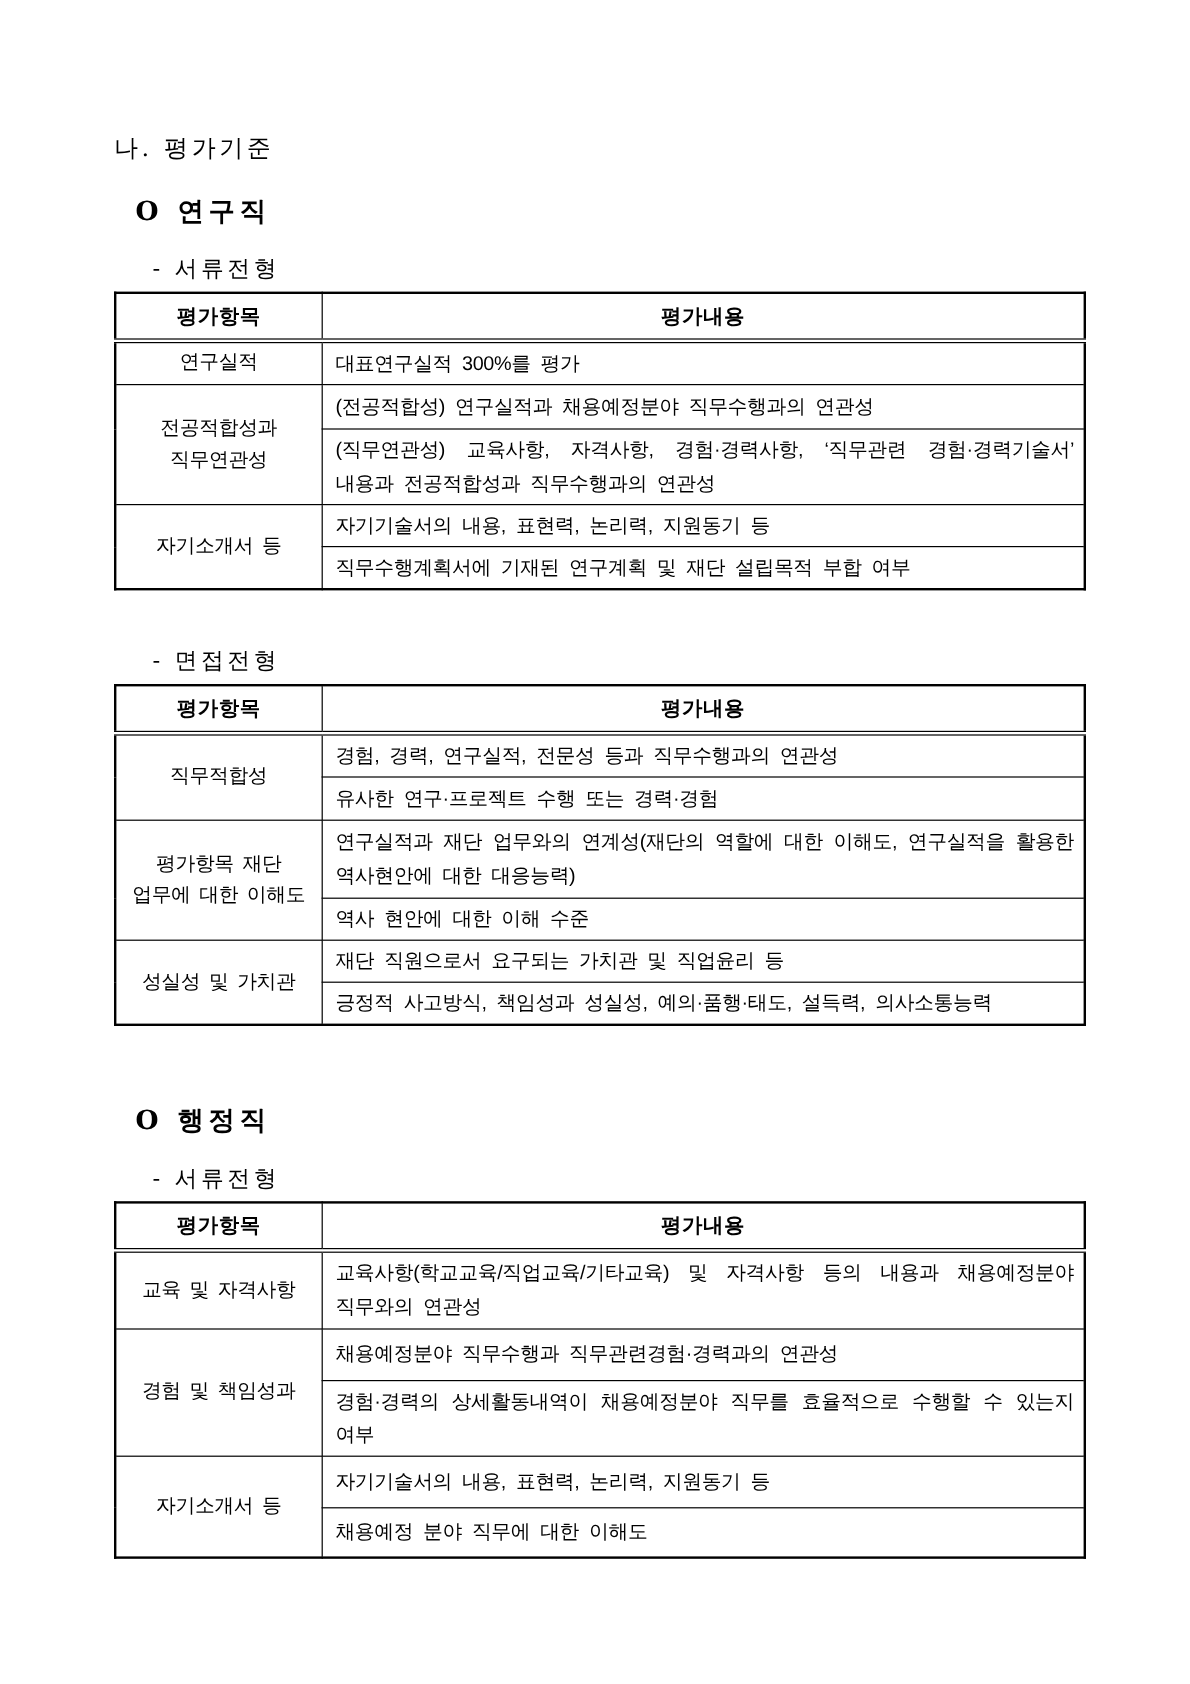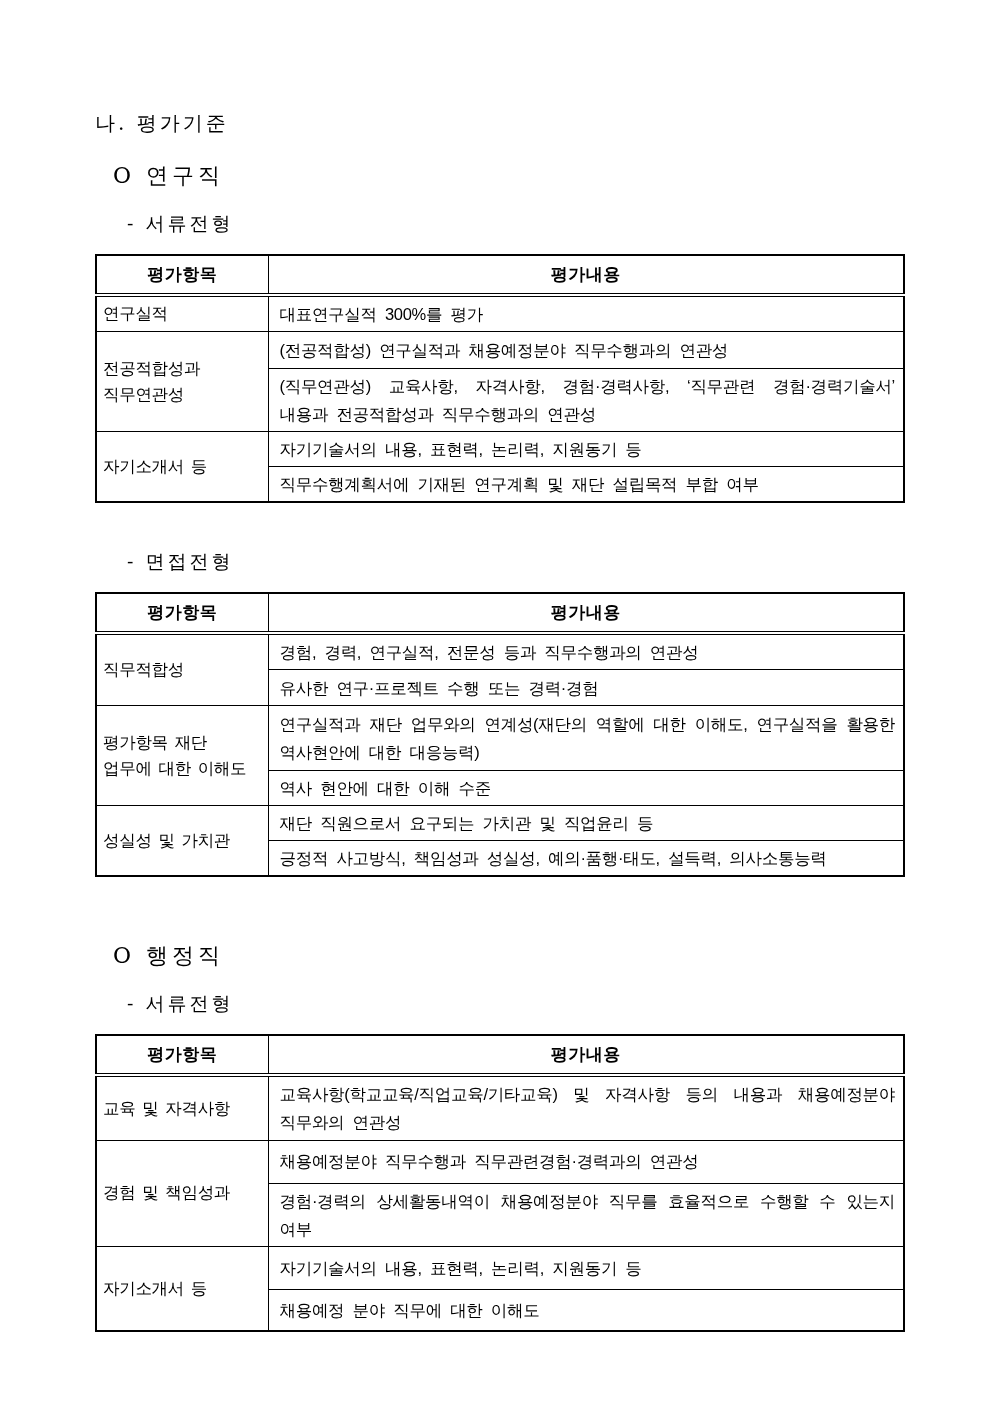--- a/index.html
+++ b/index.html
@@ -16,37 +16,37 @@
   .content { padding:110px 87px 0 95px; }
 
   
   .h-main {
     font-family:"DejaVu Serif", serif;
     font-size:20px; font-weight:500;
     letter-spacing:3px;
   }
   .h-job {
     font-family:"DejaVu Serif", serif;
-    font-size:22px; font-weight:400;
+    font-size:22px; font-weight:700;
     letter-spacing:4px;
     margin:24px 0 0 18px;
   }
   .h-screen {
     font-family:"DejaVu Serif", serif;
     font-size:19px; font-weight:400;
     letter-spacing:3px;
     margin:20px 0 0 32px;
   }
   .h-screen.after-table { margin-top:46px; }
   .h-job.after-table { margin-top:64px; }
 
   
   table.eval {
     width:810px;
-    margin-top:17px;
+    margin-top:6px;
     border-collapse:collapse;
     table-layout:fixed;
     border:2px solid #000;
     font-size:16.5px;
     letter-spacing:-0.3px;
   }
   table.eval col.c-item { width:172px; }
   table.eval th, table.eval td {
     border:1.5px solid #000;
     vertical-align:middle;
@@ -54,24 +54,24 @@
   }
   table.eval thead th {
     font-weight:bold;
     font-size:17px;
     text-align:center;
     height:40px;
     border-bottom:4px double #000;
     letter-spacing:0.5px;
   }
   td.item {
+    text-align:center;
     word-spacing:3px;
     padding:2px 6px;
     line-height:1.55;
-    font-family:Liberation Serif, serif;
   }
   td.cont {
     text-align:left;
     padding:3px 8px 3px 11px;
     word-spacing:4px;
     line-height:1.7;
   }
   td.cont.justify { text-align:justify; }
 
   

